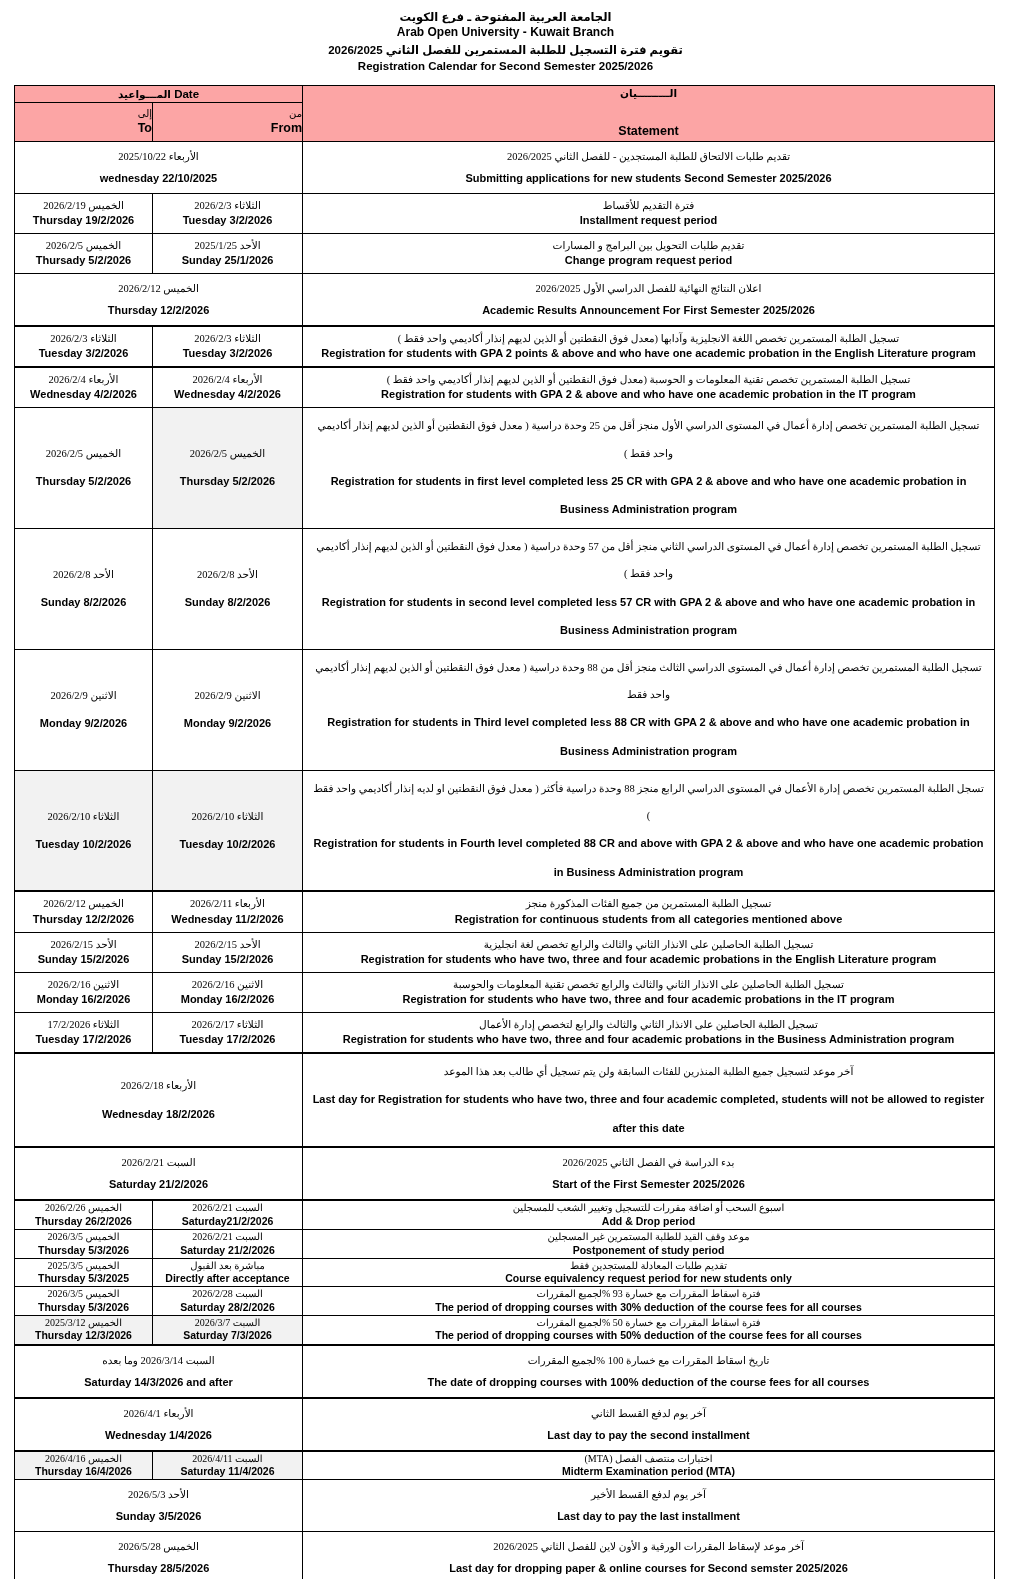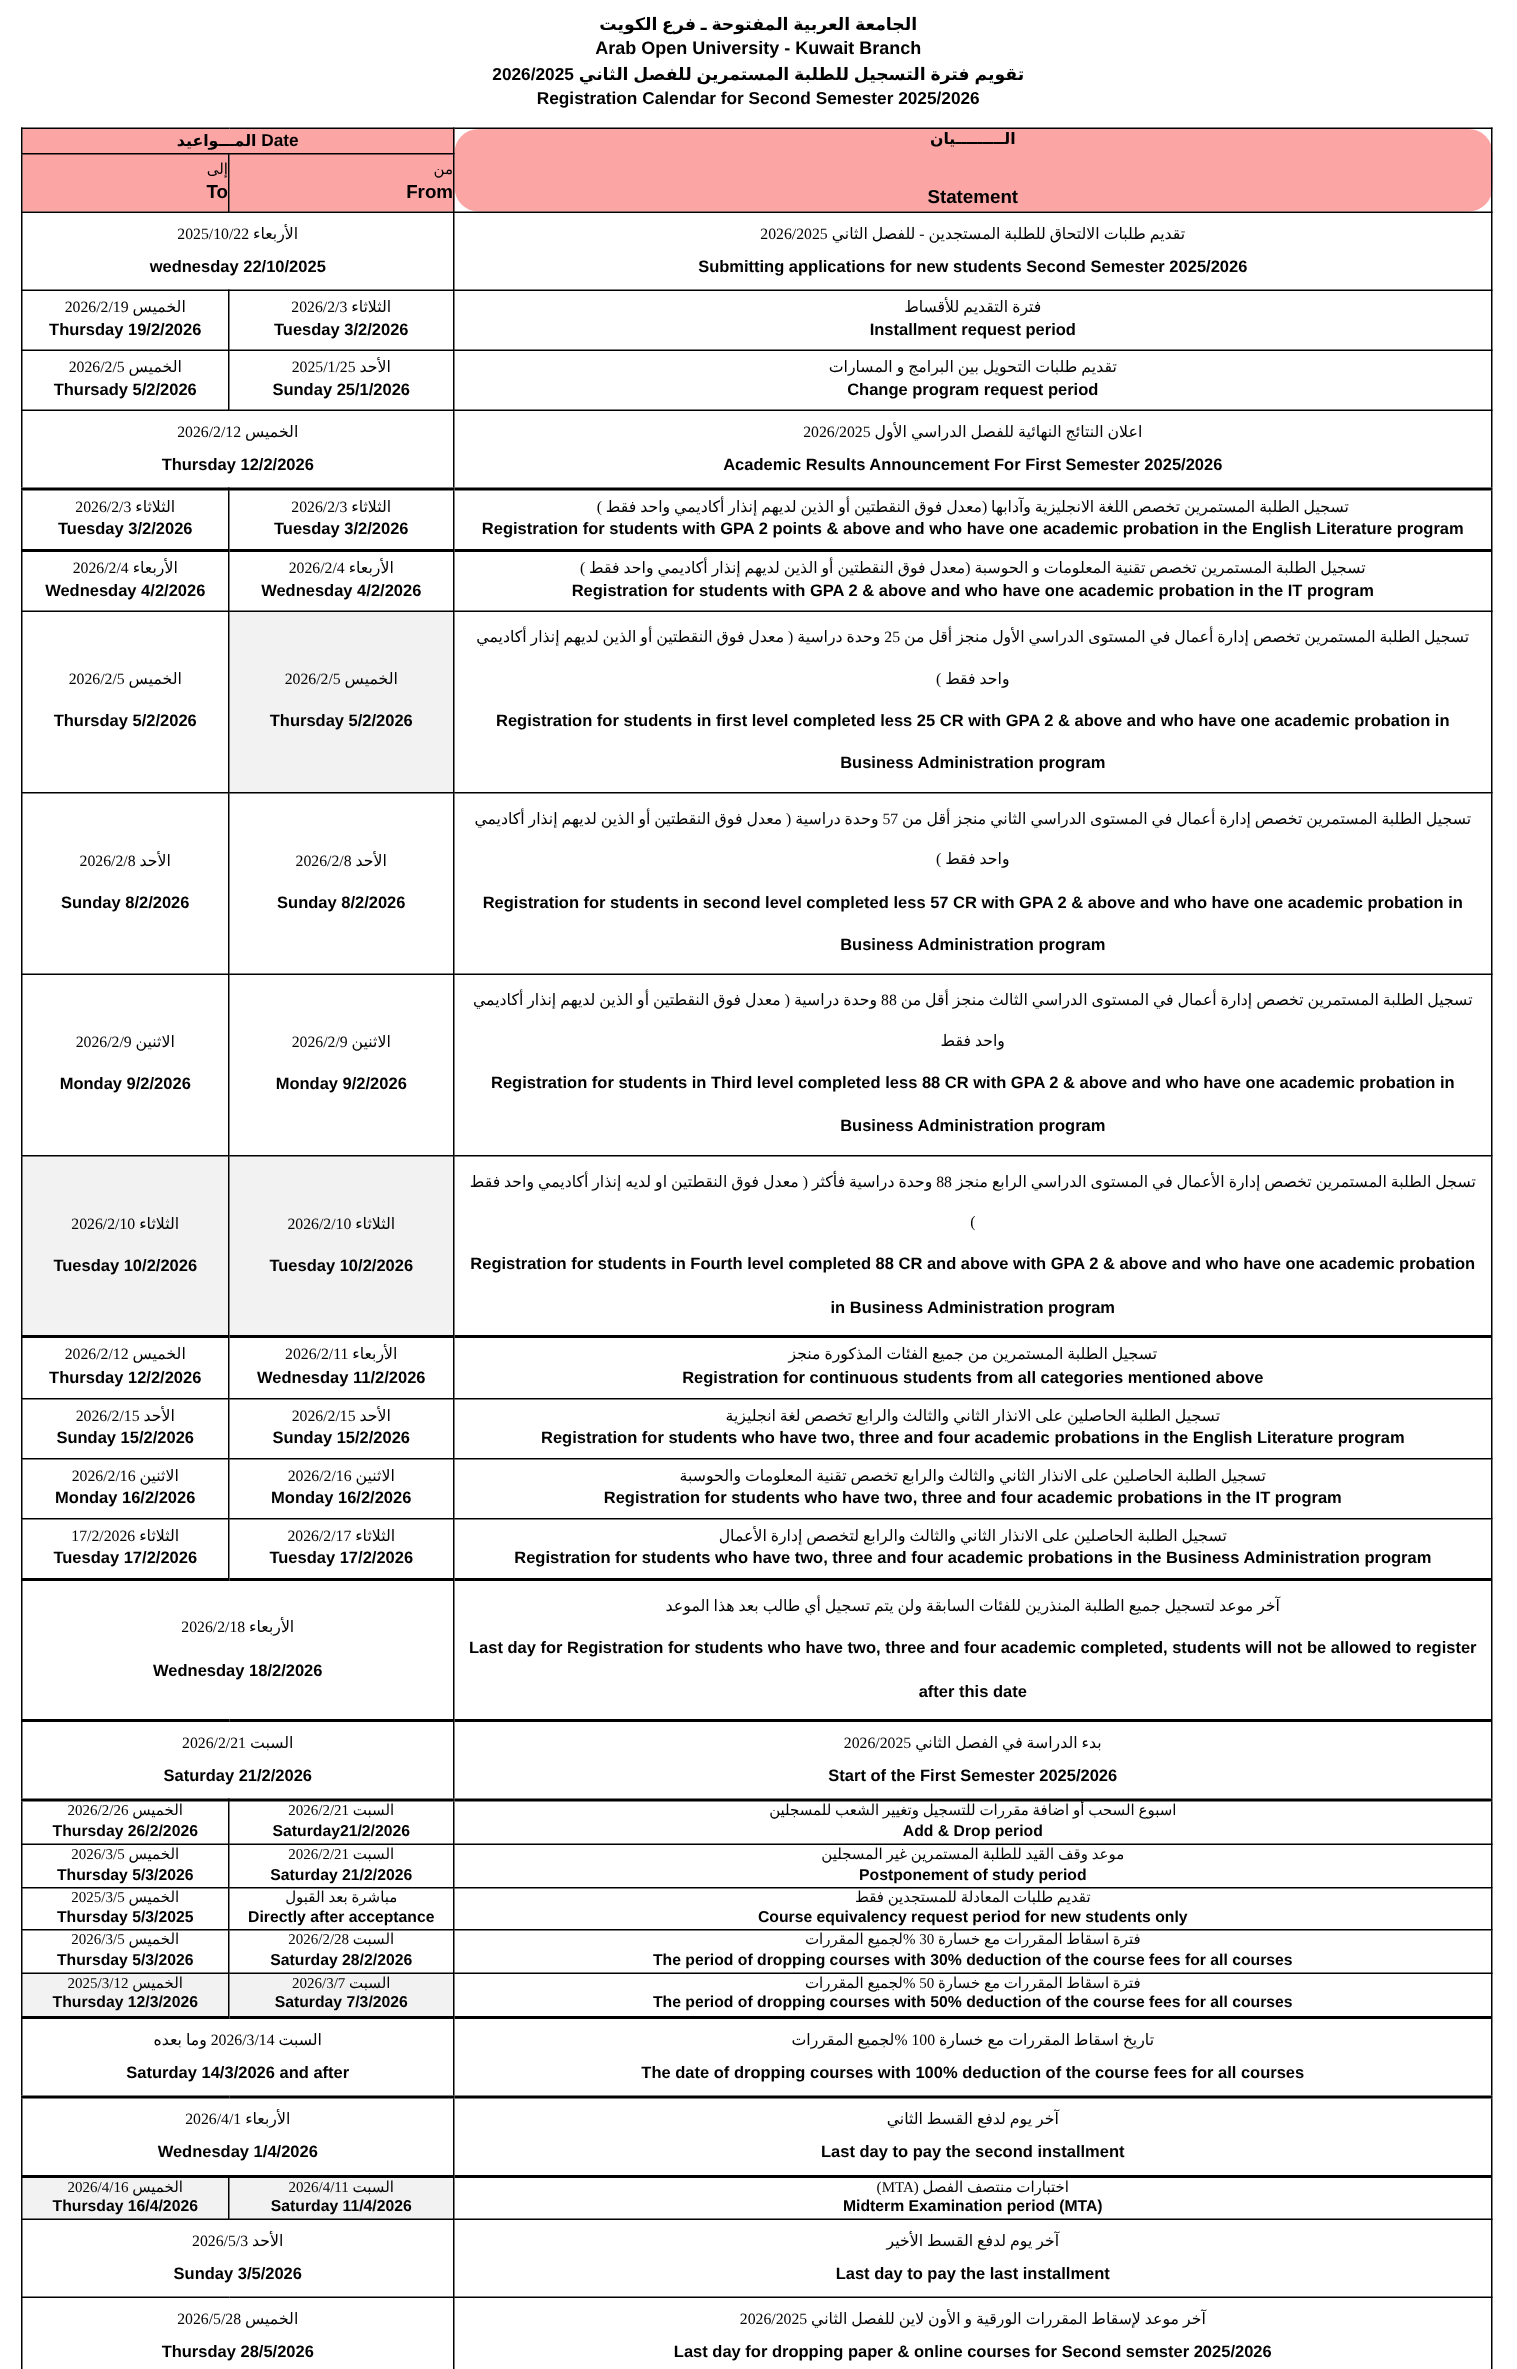--- a/index.html
+++ b/index.html
@@ -83,21 +83,20 @@
     line-height: 1.3;
   }
   .hdr-sub .ar { font-size: 10px; display: block; direction: rtl; font-weight: normal;}
   .hdr-sub .en { font-size: 12.5px; display: block; }
   .hdr-stmt {
     text-align: center;
     font-family: "Liberation Sans", "DejaVu Sans", sans-serif;
     font-weight: bold;
     line-height: 1.5;
     padding: 4px 0 5px 0;
-    border-radius: 16px;
   }
   .hdr-stmt .ar { font-size: 10.5px; display: block; direction: rtl; letter-spacing: 0.5px;}
   .hdr-stmt .en { font-size: 12.5px; display: block; margin-top: 20px; }
 
   
   .cell {
     text-align: center;
     line-height: 1.45;
     padding: 3px 4px;
   }
@@ -536,21 +535,21 @@
             </div>
           </td>
           <td>
             <div class="cell date">
               <span class="ar">السبت 2026/2/28</span>
               <span class="en">Saturday 28/2/2026</span>
             </div>
           </td>
           <td>
             <div class="cell stmt">
-              <span class="ar">فترة اسقاط المقررات  مع خسارة 30 %لجميع المقررات</span>
+              <span class="ar">فترة اسقاط المقررات  مع خسارة 93 %لجميع المقررات</span>
               <span class="en">The period of dropping courses with 30% deduction of the course fees for all courses</span>
             </div>
           </td>
         </tr>
         <tr class="compact thickbot">
           <td class="shaded">
             <div class="cell date">
               <span class="ar">الخميس 2025/3/12</span>
               <span class="en">Thursday 12/3/2026</span>
             </div>

